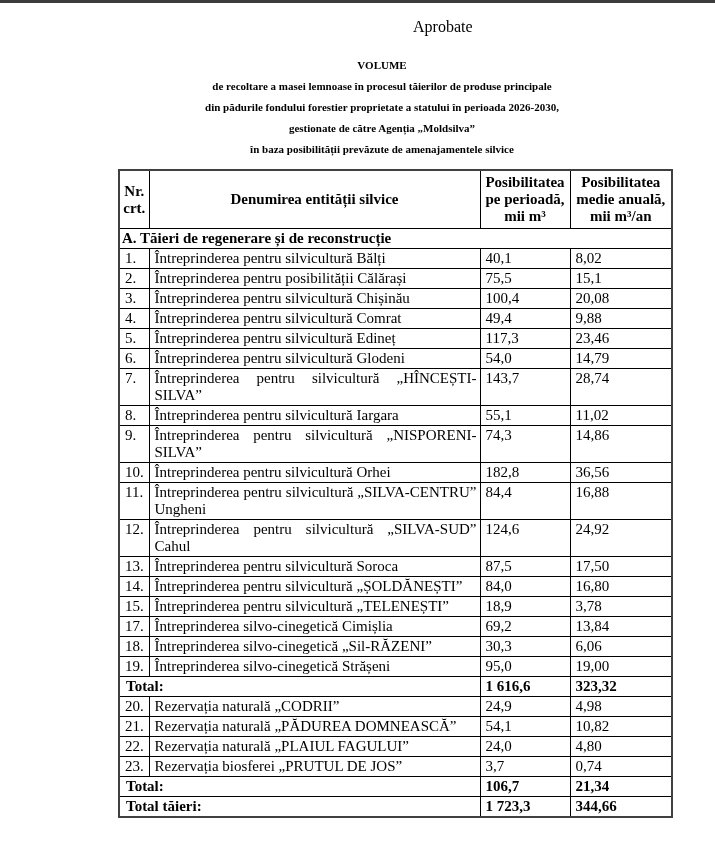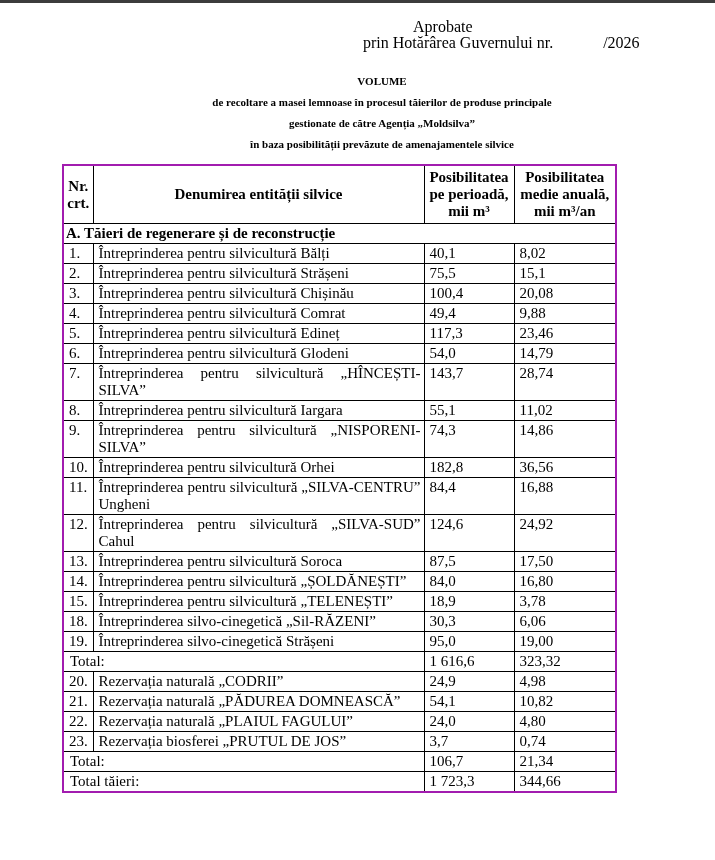--- a/index.html
+++ b/index.html
@@ -8,53 +8,53 @@
     font-family:"Liberation Serif","DejaVu Serif",serif;
     position:relative;overflow:hidden;
   }
   .scan-topline{position:absolute;top:0;left:0;width:715px;height:3px;background:#3c3c3c;}
   .approval{padding-top:19px;margin-left:363px;font-size:16px;line-height:16px;white-space:nowrap;}
   .approval .l1{margin-left:50px;}
   .approval .gap{display:inline-block;width:50px;}
   .doc-title{margin-top:20px;margin-left:64px;width:636px;text-align:center;
     font-weight:bold;font-size:11px;line-height:21px;}
   table.vol{
-    margin-left:62px;margin-top:9px;width:553px;
-    border-collapse:collapse;border:2px solid #a21caf;
+    margin-left:118px;margin-top:9px;width:553px;
+    border-collapse:collapse;border:2px solid #404040;
     font-size:15px;table-layout:fixed;padding-left:16px;
   }
   table.vol col.c1{width:30px;}
   table.vol col.c2{width:331px;}
   table.vol col.c3{width:90px;}
   table.vol col.c4{width:102px;}
   table.vol th, table.vol td{border:1px solid #000;}
   table.vol th{
     font-weight:bold;text-align:center;vertical-align:middle;
     padding:3px 2px;line-height:17px;
   }
   table.vol td{padding:1px 3px 1px 5px;line-height:17px;vertical-align:top;}
   td.c-name{text-align:justify;padding-left:6px;padding-right:4px;}
   td.c-nr{padding-left:6px;}
   tr.section-row td{font-weight:bold;padding:1px 2px;}
-  tr.total-row td, tr.grand-row td{font-weight:normal;}
+  tr.total-row td, tr.grand-row td{font-weight:bold;}
   tr.total-row td.c-label, tr.grand-row td.c-label{padding-left:6px;}
 </style>
 </head>
 <body>
 
 <div class="scan-topline"></div>
 
 <div class="approval">
   <div class="l1">Aprobate</div>
-  <div class="l2"><span>prin Hotărârea Guvernului nr.</span><span class="gap"></span><span>/2026</span></div>
 </div>
 
 <div class="doc-title">
   <div>VOLUME</div>
   <div>de recoltare a masei lemnoase în procesul tăierilor de produse principale</div>
+  <div>din pădurile fondului forestier proprietate a statului în perioada 2026-2030,</div>
   <div>gestionate de către Agenția „Moldsilva”</div>
   <div>în baza posibilității prevăzute de amenajamentele silvice</div>
 </div>
 
 <table class="vol">
   <colgroup>
       <col class="c1">
       <col class="c2">
       <col class="c3">
       <col class="c4">
@@ -72,21 +72,21 @@
         <td colspan="4">A. Tăieri de regenerare și de reconstrucție</td>
       </tr>
       <tr class="data-row">
         <td class="c-nr">1.</td>
         <td class="c-name">Întreprinderea pentru silvicultură Bălți</td>
         <td class="c-period">40,1</td>
         <td class="c-annual">8,02</td>
       </tr>
       <tr class="data-row">
         <td class="c-nr">2.</td>
-        <td class="c-name">Întreprinderea pentru silvicultură Strășeni</td>
+        <td class="c-name">Întreprinderea pentru posibilității Călărași</td>
         <td class="c-period">75,5</td>
         <td class="c-annual">15,1</td>
       </tr>
       <tr class="data-row">
         <td class="c-nr">3.</td>
         <td class="c-name">Întreprinderea pentru silvicultură Chișinău</td>
         <td class="c-period">100,4</td>
         <td class="c-annual">20,08</td>
       </tr>
       <tr class="data-row">
@@ -155,20 +155,26 @@
         <td class="c-period">84,0</td>
         <td class="c-annual">16,80</td>
       </tr>
       <tr class="data-row">
         <td class="c-nr">15.</td>
         <td class="c-name">Întreprinderea pentru silvicultură „TELENEȘTI”</td>
         <td class="c-period">18,9</td>
         <td class="c-annual">3,78</td>
       </tr>
       <tr class="data-row">
+        <td class="c-nr">17.</td>
+        <td class="c-name">Întreprinderea silvo-cinegetică Cimișlia</td>
+        <td class="c-period">69,2</td>
+        <td class="c-annual">13,84</td>
+      </tr>
+      <tr class="data-row">
         <td class="c-nr">18.</td>
         <td class="c-name">Întreprinderea silvo-cinegetică „Sil-RĂZENI”</td>
         <td class="c-period">30,3</td>
         <td class="c-annual">6,06</td>
       </tr>
       <tr class="data-row">
         <td class="c-nr">19.</td>
         <td class="c-name">Întreprinderea silvo-cinegetică Strășeni</td>
         <td class="c-period">95,0</td>
         <td class="c-annual">19,00</td>

